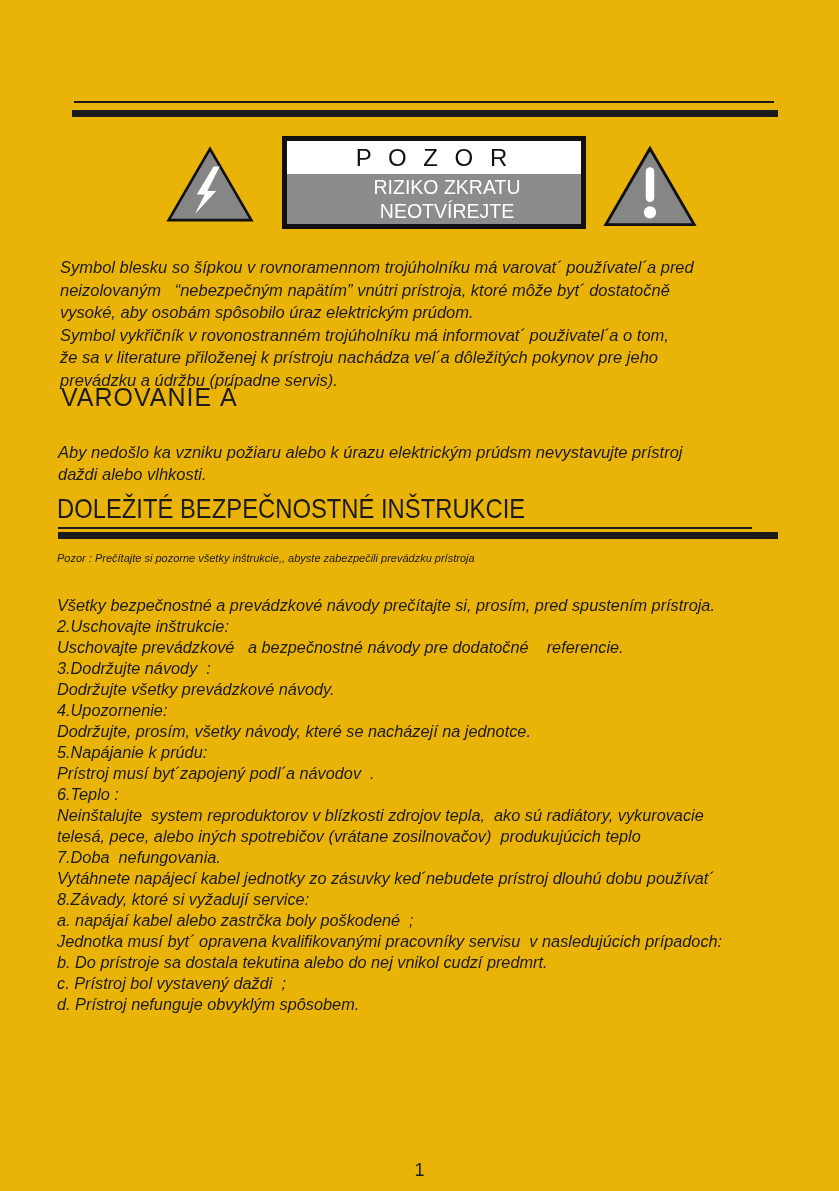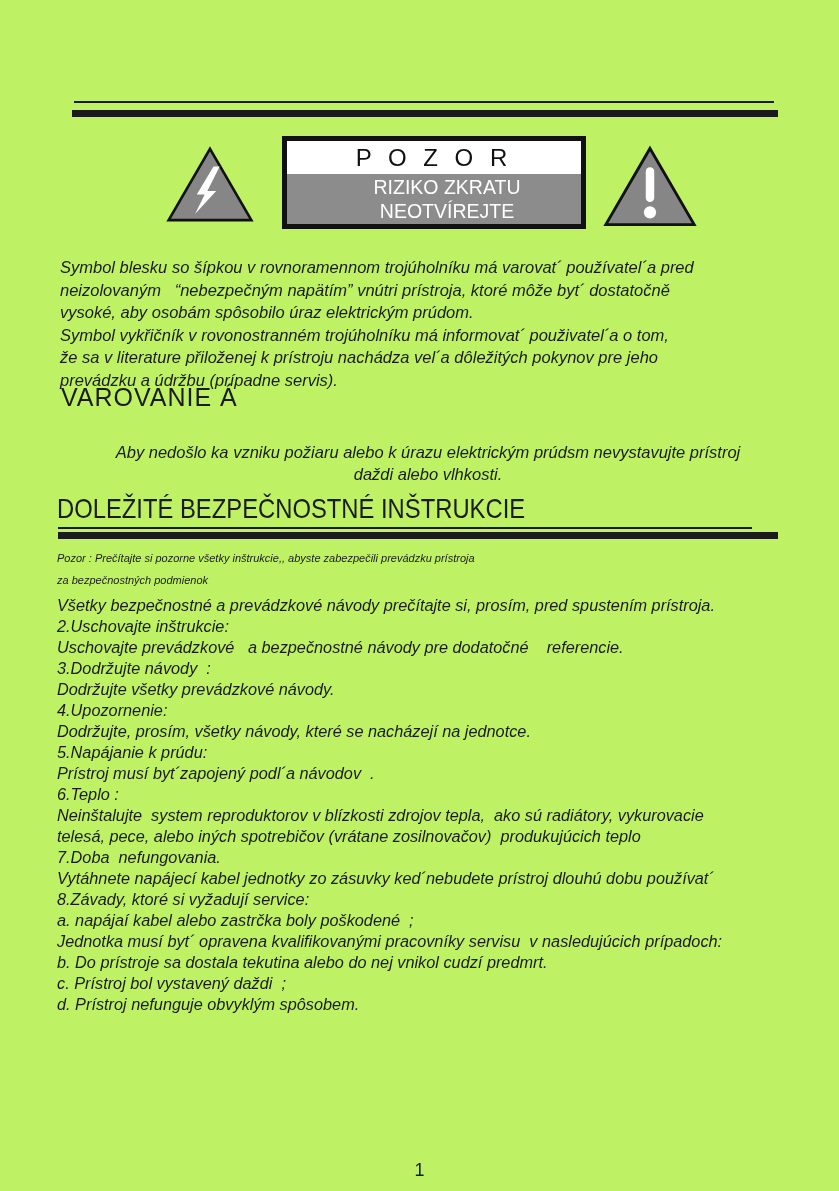--- a/index.html
+++ b/index.html
@@ -4,21 +4,21 @@
 <style>
   html, body {
     margin: 0;
     padding: 0;
     background: #ffffff;
   }
   .page {
     position: relative;
     width: 839px;
     height: 1191px;
-    background: #bef264;
+    background: #eab308;
     font-family: "Liberation Sans", "DejaVu Sans", sans-serif;
     color: #1b1b1b;
     overflow: hidden;
   }
   .rule {
     position: absolute;
     background: #1b1b1b;
   }
   .rule-thin-top   { left: 74px;  top: 101px; width: 700px; height: 2px; }
   .rule-thick-top  { left: 72px;  top: 110px; width: 706px; height: 7px; }
@@ -79,21 +79,20 @@
     left: 61px; top: 383px;
     font-size: 25px;
     letter-spacing: 1px;
   }
   .varovanie-text {
     position: absolute;
     left: 58px; top: 441px;
     width: 740px;
     font-size: 16.5px;
     line-height: 22px;
-    text-align: center;
   }
   .safety-title {
     position: absolute;
     left: 57px; top: 493px;
     font-size: 28px;
     transform: scaleX(0.85);
     transform-origin: left center;
     white-space: nowrap;
   }
   .safety-note {
@@ -161,21 +160,20 @@
     <div class="tline">Aby nedošlo ka vzniku požiaru alebo k úrazu elektrickým prúdsm nevystavujte prístroj</div>
     <div class="tline">daždi alebo vlhkosti.</div>
   </div>
 
   <div class="safety-title">DOLEŽITÉ BEZPEČNOSTNÉ INŠTRUKCIE</div>
   <div class="rule rule-thin-mid"></div>
   <div class="rule rule-thick-mid"></div>
 
   <div class="safety-note">
     <div class="tline">Pozor : Prečítajte si pozorne všetky inštrukcie,, abyste zabezpečili prevádzku prístroja</div>
-    <div class="tline">za bezpečnostných podmienok</div>
   </div>
 
   <div class="instructions">
     <div class="tline">Všetky bezpečnostné a prevádzkové návody prečítajte si, prosím, pred spustením prístroja.</div>
     <div class="tline">2.Uschovajte inštrukcie:</div>
     <div class="tline">Uschovajte prevádzkové   a bezpečnostné návody pre dodatočné    referencie.</div>
     <div class="tline">3.Dodržujte návody  :</div>
     <div class="tline">Dodržujte všetky prevádzkové návody.</div>
     <div class="tline">4.Upozornenie:</div>
     <div class="tline">Dodržujte, prosím, všetky návody, které se nacházejí na jednotce.</div>

